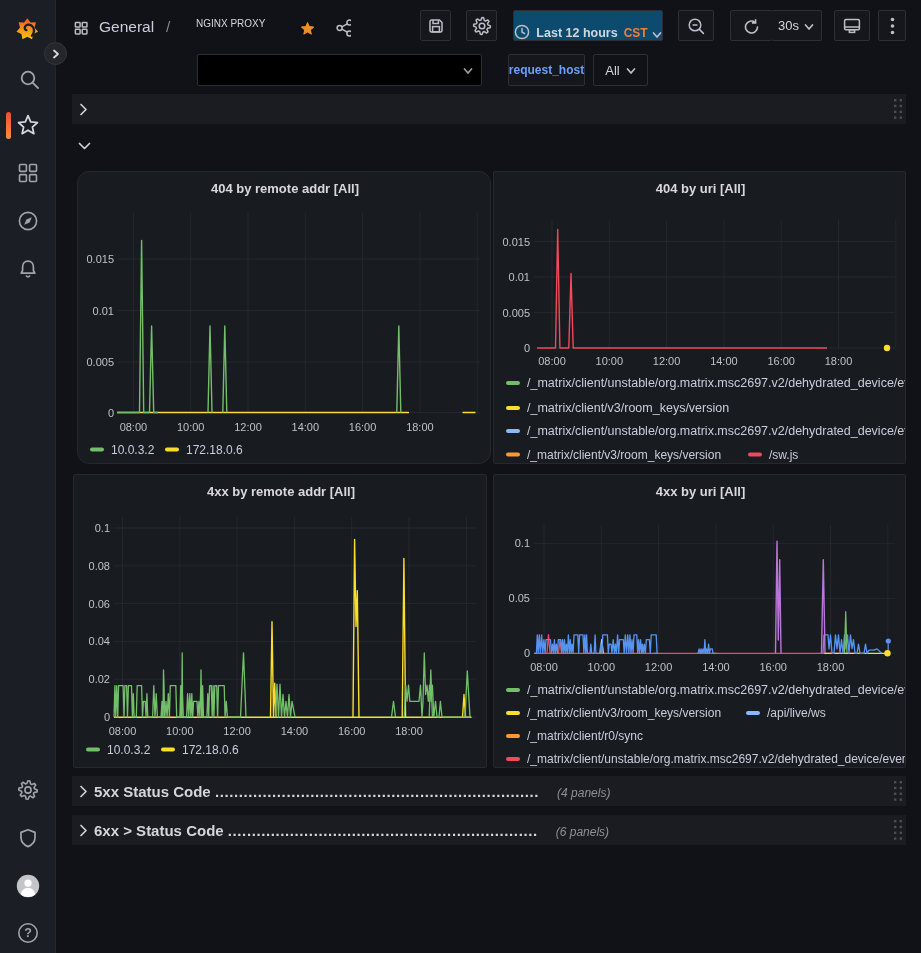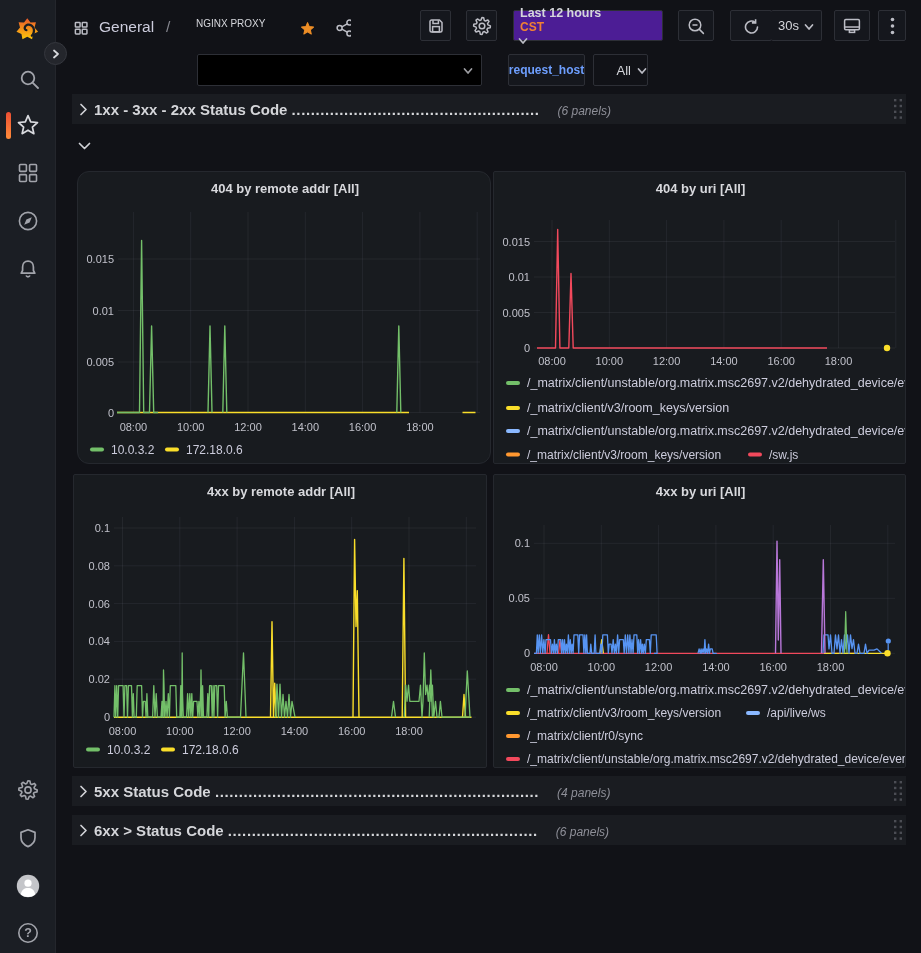--- a/index.html
+++ b/index.html
@@ -119,21 +119,21 @@
         <path d="M6,3.2 L6,6.6 L11.4,6.6 L11.4,3.2" fill="none" stroke="#bcbdc5" stroke-width="1.5"></path>
         <rect x="5.6" y="9.6" width="6.8" height="5.2" fill="none" stroke="#bcbdc5" stroke-width="1.5"></rect>
       </svg>
     </div>
     <div style="position:absolute;left:466px;top:10px;width:31px;height:31px;background:#15171d;border:1px solid #2d2f36;border-radius:2px;display:flex;align-items:center;justify-content:center;box-sizing:border-box;">
       <svg width="20" height="20" viewBox="0 0 20 20" style="">
         <path d="M9.92,1.60 L11.72,1.78 L12.24,4.43 L13.38,5.04 L15.88,4.00 L17.03,5.40 L15.52,7.65 L15.90,8.89 L18.40,9.92 L18.22,11.72 L15.57,12.24 L14.96,13.38 L16.00,15.88 L14.60,17.03 L12.35,15.52 L11.11,15.90 L10.08,18.40 L8.28,18.22 L7.76,15.57 L6.62,14.96 L4.12,16.00 L2.97,14.60 L4.48,12.35 L4.10,11.11 L1.60,10.08 L1.78,8.28 L4.43,7.76 L5.04,6.62 L4.00,4.12 L5.40,2.97 L7.65,4.48 L8.89,4.10 Z" fill="none" stroke="#bcbdc5" stroke-width="1.5" stroke-linejoin="round"></path>
         <circle cx="10.0" cy="10.0" r="2.8000000000000003" fill="none" stroke="#bcbdc5" stroke-width="1.5"></circle>
       </svg>
     </div>
-    <div style="position:absolute;left:513px;top:10px;width:150px;height:31px;background:#4c1d95;border:1px solid #2d2f36;border-radius:2px;display:flex;align-items:flex-start;justify-content:center;box-sizing:border-box;flex-direction:column;">
+    <div style="position:absolute;left:513px;top:10px;width:150px;height:31px;background:#0c4a6e;border:1px solid #2d2f36;border-radius:2px;display:flex;align-items:flex-end;justify-content:center;box-sizing:border-box;">
       <svg width="16" height="16" viewBox="0 0 16 16" style="">
         <circle cx="8" cy="8" r="6.6" fill="none" stroke="#bcbdc5" stroke-width="1.5"></circle>
         <path d="M8,4.6 L8,8 L10.6,9.6" fill="none" stroke="#bcbdc5" stroke-width="1.5" stroke-linecap="round"></path>
       </svg>
       <span style="margin-left:6px;font-size:12.5px;font-weight:bold;color:#d5d6db;white-space:nowrap">Last 12 hours</span>
       <span style="margin-left:6px;font-size:12px;font-weight:bold;color:#f08033">CST</span>
       <span style="margin-left:4px;margin-top:2px">
         <svg width="10" height="10" viewBox="0 0 10 10" style="">
           <path d="M1.5,3 L5.0,7 L8.5,3" fill="none" stroke="#bcbdc5" stroke-width="1.7" stroke-linecap="round" stroke-linejoin="round"></path>
         </svg>
@@ -177,35 +177,34 @@
     <div style="position:absolute;left:197px;top:54px;width:285px;height:32px;background:#000;border:1px solid #2d2f36;border-radius:2px;box-sizing:border-box">
       <div style="position:absolute;right:8px;top:11px">
         <svg width="10" height="10" viewBox="0 0 10 10" style="">
           <path d="M1.5,3 L5.0,7 L8.5,3" fill="none" stroke="#9d9ea3" stroke-width="1.7" stroke-linecap="round" stroke-linejoin="round"></path>
         </svg>
       </div>
     </div>
     <div style="position:absolute;left:508px;top:54px;width:77px;height:32px;background:#15171d;border:1px solid #2d2f36;border-radius:2px;box-sizing:border-box;display:flex;align-items:center;justify-content:center">
       <span style="font-size:12px;font-weight:bold;color:#6e9fff;white-space:nowrap">request_host</span>
     </div>
-    <div style="position:absolute;left:593px;top:54px;width:55px;height:32px;background:#111217;border:1px solid #2d2f36;border-radius:2px;box-sizing:border-box;display:flex;align-items:center;justify-content:flex-end">
+    <div style="position:absolute;left:593px;top:54px;width:55px;height:32px;background:#111217;border:1px solid #2d2f36;border-radius:2px;box-sizing:border-box;display:flex;align-items:center;justify-content:center">
       <span style="font-size:13px;color:#d5d6db;margin-right:6px">All</span>
       <span style="margin-top:2px">
         <svg width="10" height="10" viewBox="0 0 10 10" style="">
           <path d="M1.5,3 L5.0,7 L8.5,3" fill="none" stroke="#bcbdc5" stroke-width="1.7" stroke-linecap="round" stroke-linejoin="round"></path>
         </svg>
       </span>
     </div>
     <div style="position:absolute;left:72px;top:94px;width:834px;height:30px;background:#1a1c21"></div>
     <div style="position:absolute;left:78px;top:103px;width:12px;height:13px;">
       <svg width="13" height="13" viewBox="0 0 13 13" style="">
         <path d="M3,1.5 L8,6.5 L3,11.5" fill="none" stroke="#d0d1d6" stroke-width="1.7" stroke-linecap="round" stroke-linejoin="round"></path>
       </svg>
     </div>
-    <div style="position:absolute;left:94px;top:100.5px;font-size:15px;font-weight:bold;color:#d5d6da;white-space:nowrap">1xx - 3xx - 2xx Status Code <span style="letter-spacing:0.6px">....................................................</span><span style="font-size:12px;font-style:italic;color:#8e8f98;font-weight:normal;margin-left:18px">(6 panels)</span></div>
     <div style="position:absolute;left:893.6px;top:99px;width:9px;height:20px">
       <svg width="9" height="21" viewBox="0 0 9 21" style="">
         <rect x="0.0" y="0.0" width="2.4" height="2.4" fill="#4b4d54"></rect>
         <rect x="5.6" y="0.0" width="2.4" height="2.4" fill="#4b4d54"></rect>
         <rect x="0.0" y="5.8" width="2.4" height="2.4" fill="#4b4d54"></rect>
         <rect x="5.6" y="5.8" width="2.4" height="2.4" fill="#4b4d54"></rect>
         <rect x="0.0" y="11.6" width="2.4" height="2.4" fill="#4b4d54"></rect>
         <rect x="5.6" y="11.6" width="2.4" height="2.4" fill="#4b4d54"></rect>
         <rect x="0.0" y="17.4" width="2.4" height="2.4" fill="#4b4d54"></rect>
         <rect x="5.6" y="17.4" width="2.4" height="2.4" fill="#4b4d54"></rect>

